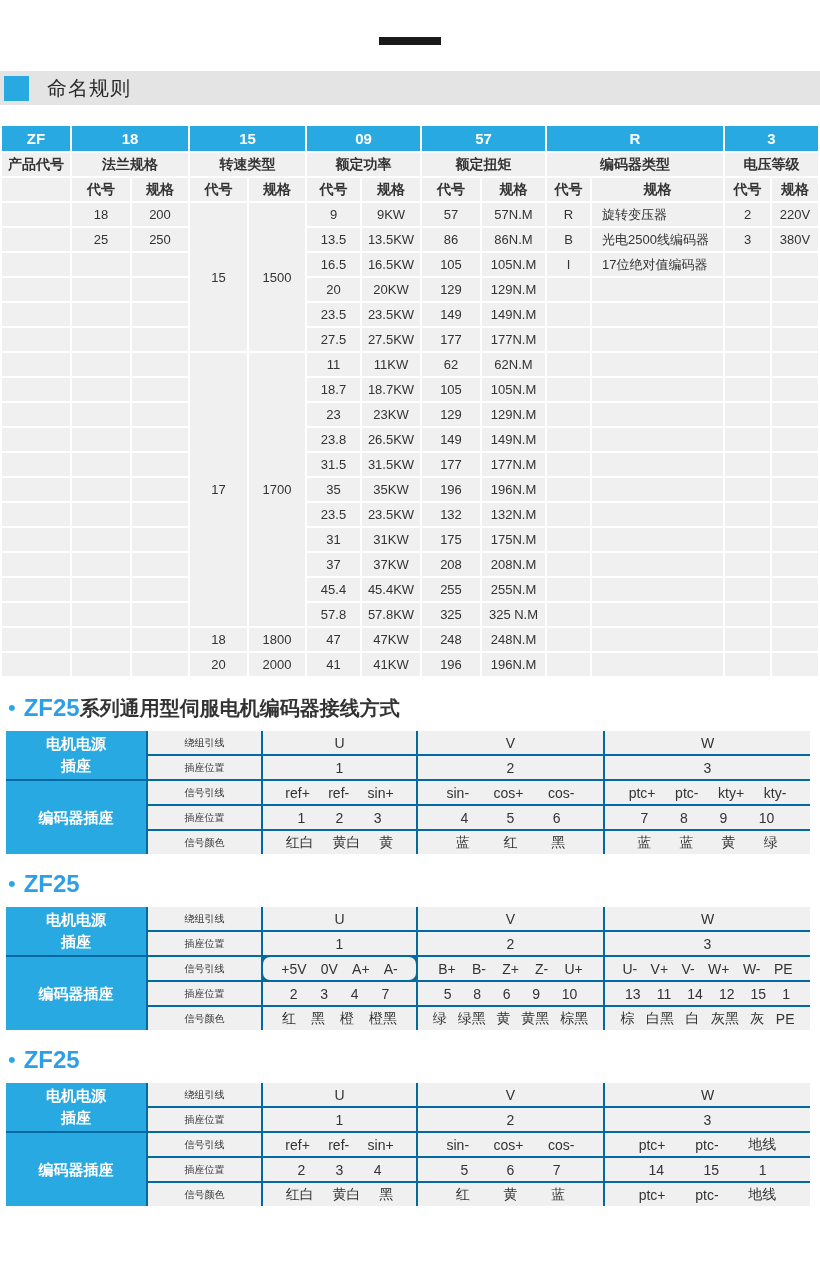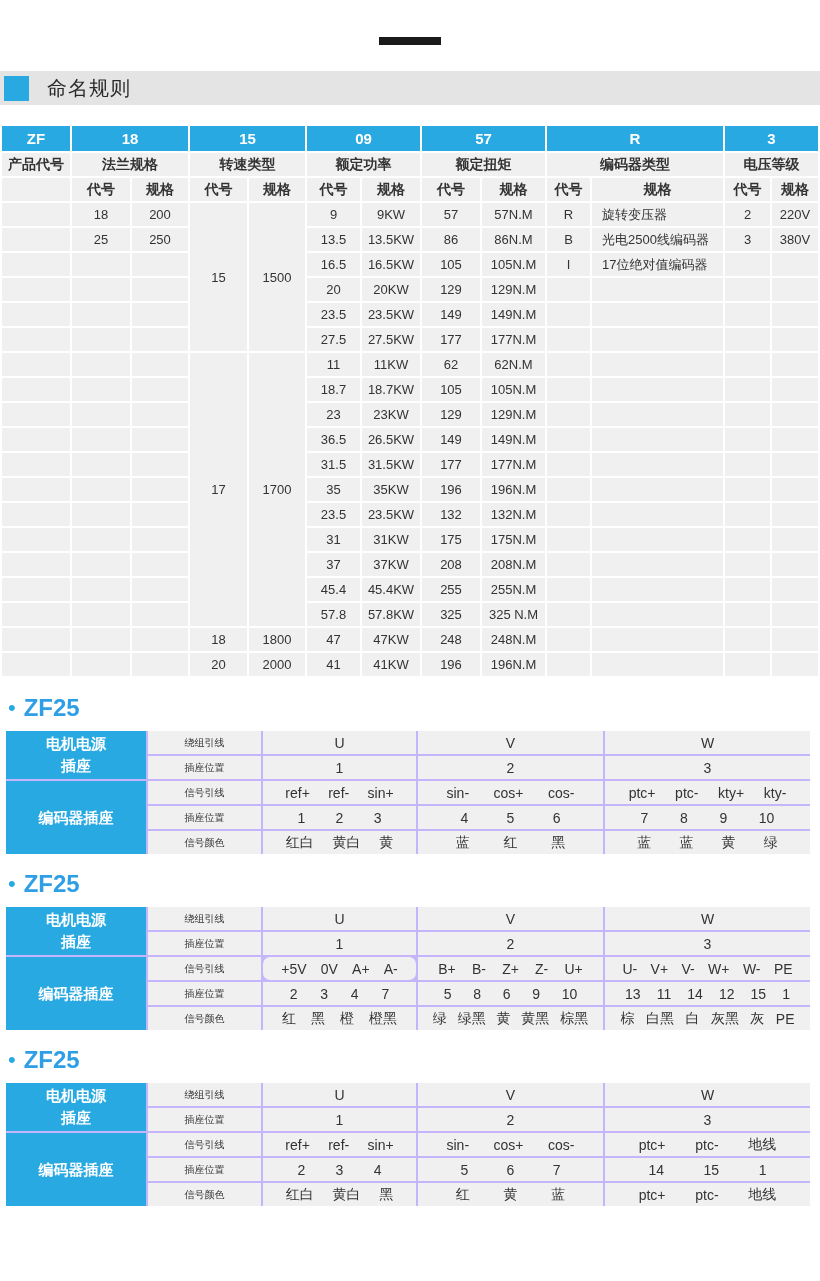--- a/index.html
+++ b/index.html
@@ -71,21 +71,21 @@
   .wtitle-hi { color: #2e9fe6; font-size: 24px; font-weight: bold; }
   .wtitle-rest { color: #333; font-size: 20px; font-weight: bold; }
 
   .wgrid {
     display: grid;
     grid-template-columns: 140px 113px 153px 185px 205px;
     grid-auto-rows: 23px;
     gap: 2px;
     width: 804px;
     margin-left: 6px;
-    background: #c4b5fd;
+    background: #0369a1;
   }
   .wcell {
     background: var(--cell);
     display: flex; align-items: center; justify-content: center;
     font-size: 14px; color: #333;
     overflow: hidden; white-space: nowrap;
   }
   .wlabel { font-size: 10px; }
   .wvals { justify-content: space-evenly; padding: 0 4px; }
   .wblue {
@@ -276,21 +276,21 @@
         <td>129N.M</td>
         <td></td>
         <td></td>
         <td></td>
         <td></td>
       </tr>
       <tr>
         <td></td>
         <td></td>
         <td></td>
-        <td>36.5</td>
+        <td>23.8</td>
         <td>26.5KW</td>
         <td>149</td>
         <td>149N.M</td>
         <td></td>
         <td></td>
         <td></td>
         <td></td>
       </tr>
       <tr>
         <td></td>
@@ -408,20 +408,118 @@
         <td>41KW</td>
         <td>196</td>
         <td>196N.M</td>
         <td></td>
         <td></td>
         <td></td>
         <td></td>
       </tr>
     </tbody>
 </table>
+
+<div>
+  <div class="wsection-title">
+    <span class="wbullet">•</span>
+    <span class="wtitle-hi">ZF25</span>
+    <span class="wtitle-rest">系列通用型伺服电机编码器接线方式</span>
+  </div>
+  <div class="wgrid">
+      <div class="wblue" style="grid-area: 1 / 1 / 3;">
+        <span style="display: block;">电机电源</span>
+        <span style="display: block;">插座</span>
+      </div>
+      <div class="wblue" style="grid-area: 3 / 1 / 6;">
+        <span>编码器插座</span>
+      </div>
+      <div class="wcell wlabel" style="grid-area: 1 / 2;">
+        <span>绕组引线</span>
+      </div>
+      <div class="wcell" style="grid-area: 1 / 3;">
+        <span>U</span>
+      </div>
+      <div class="wcell" style="grid-area: 1 / 4;">
+        <span>V</span>
+      </div>
+      <div class="wcell" style="grid-area: 1 / 5;">
+        <span>W</span>
+      </div>
+      <div class="wcell wlabel" style="grid-area: 2 / 2;">
+        <span>插座位置</span>
+      </div>
+      <div class="wcell" style="grid-area: 2 / 3;">
+        <span>1</span>
+      </div>
+      <div class="wcell" style="grid-area: 2 / 4;">
+        <span>2</span>
+      </div>
+      <div class="wcell" style="grid-area: 2 / 5;">
+        <span>3</span>
+      </div>
+      <div class="wcell wlabel" style="grid-area: 3 / 2;">
+        <span>信号引线</span>
+      </div>
+      <div class="wcell wvals" style="grid-area: 3 / 3;">
+        <span>ref+</span>
+        <span>ref-</span>
+        <span>sin+</span>
+      </div>
+      <div class="wcell wvals" style="grid-area: 3 / 4;">
+        <span>sin-</span>
+        <span>cos+</span>
+        <span>cos-</span>
+      </div>
+      <div class="wcell wvals" style="grid-area: 3 / 5;">
+        <span>ptc+</span>
+        <span>ptc-</span>
+        <span>kty+</span>
+        <span>kty-</span>
+      </div>
+      <div class="wcell wlabel" style="grid-area: 4 / 2;">
+        <span>插座位置</span>
+      </div>
+      <div class="wcell wvals" style="grid-area: 4 / 3;">
+        <span>1</span>
+        <span>2</span>
+        <span>3</span>
+      </div>
+      <div class="wcell wvals" style="grid-area: 4 / 4;">
+        <span>4</span>
+        <span>5</span>
+        <span>6</span>
+      </div>
+      <div class="wcell wvals" style="grid-area: 4 / 5;">
+        <span>7</span>
+        <span>8</span>
+        <span>9</span>
+        <span>10</span>
+      </div>
+      <div class="wcell wlabel" style="grid-area: 5 / 2;">
+        <span>信号颜色</span>
+      </div>
+      <div class="wcell wvals" style="grid-area: 5 / 3;">
+        <span>红白</span>
+        <span>黄白</span>
+        <span>黄</span>
+      </div>
+      <div class="wcell wvals" style="grid-area: 5 / 4;">
+        <span>蓝</span>
+        <span>红</span>
+        <span>黑</span>
+      </div>
+      <div class="wcell wvals" style="grid-area: 5 / 5;">
+        <span>蓝</span>
+        <span>蓝</span>
+        <span>黄</span>
+        <span>绿</span>
+      </div>
+    </div>
+</div>
 
 <div>
   <div class="wsection-title">
     <span class="wbullet">•</span>
     <span class="wtitle-hi">ZF25</span>
   </div>
   <div class="wgrid">
       <div class="wblue" style="grid-area: 1 / 1 / 3;">
         <span style="display: block;">电机电源</span>
         <span style="display: block;">插座</span>
@@ -449,73 +547,88 @@
       </div>
       <div class="wcell" style="grid-area: 2 / 4;">
         <span>2</span>
       </div>
       <div class="wcell" style="grid-area: 2 / 5;">
         <span>3</span>
       </div>
       <div class="wcell wlabel" style="grid-area: 3 / 2;">
         <span>信号引线</span>
       </div>
-      <div class="wcell wvals" style="grid-area: 3 / 3;">
-        <span>ref+</span>
-        <span>ref-</span>
-        <span>sin+</span>
+      <div class="wcell wvals" style="grid-area: 3 / 3; border-radius: 7px;">
+        <span>+5V</span>
+        <span>0V</span>
+        <span>A+</span>
+        <span>A-</span>
       </div>
       <div class="wcell wvals" style="grid-area: 3 / 4;">
-        <span>sin-</span>
-        <span>cos+</span>
-        <span>cos-</span>
+        <span>B+</span>
+        <span>B-</span>
+        <span>Z+</span>
+        <span>Z-</span>
+        <span>U+</span>
       </div>
       <div class="wcell wvals" style="grid-area: 3 / 5;">
-        <span>ptc+</span>
-        <span>ptc-</span>
-        <span>kty+</span>
-        <span>kty-</span>
+        <span>U-</span>
+        <span>V+</span>
+        <span>V-</span>
+        <span>W+</span>
+        <span>W-</span>
+        <span>PE</span>
       </div>
       <div class="wcell wlabel" style="grid-area: 4 / 2;">
         <span>插座位置</span>
       </div>
       <div class="wcell wvals" style="grid-area: 4 / 3;">
-        <span>1</span>
         <span>2</span>
         <span>3</span>
+        <span>4</span>
+        <span>7</span>
       </div>
       <div class="wcell wvals" style="grid-area: 4 / 4;">
-        <span>4</span>
         <span>5</span>
+        <span>8</span>
         <span>6</span>
-      </div>
-      <div class="wcell wvals" style="grid-area: 4 / 5;">
-        <span>7</span>
-        <span>8</span>
         <span>9</span>
         <span>10</span>
       </div>
+      <div class="wcell wvals" style="grid-area: 4 / 5;">
+        <span>13</span>
+        <span>11</span>
+        <span>14</span>
+        <span>12</span>
+        <span>15</span>
+        <span>1</span>
+      </div>
       <div class="wcell wlabel" style="grid-area: 5 / 2;">
         <span>信号颜色</span>
       </div>
       <div class="wcell wvals" style="grid-area: 5 / 3;">
-        <span>红白</span>
-        <span>黄白</span>
-        <span>黄</span>
-      </div>
-      <div class="wcell wvals" style="grid-area: 5 / 4;">
-        <span>蓝</span>
         <span>红</span>
         <span>黑</span>
+        <span>橙</span>
+        <span>橙黑</span>
+      </div>
+      <div class="wcell wvals" style="grid-area: 5 / 4;">
+        <span>绿</span>
+        <span>绿黑</span>
+        <span>黄</span>
+        <span>黄黑</span>
+        <span>棕黑</span>
       </div>
       <div class="wcell wvals" style="grid-area: 5 / 5;">
-        <span>蓝</span>
-        <span>蓝</span>
-        <span>黄</span>
-        <span>绿</span>
+        <span>棕</span>
+        <span>白黑</span>
+        <span>白</span>
+        <span>灰黑</span>
+        <span>灰</span>
+        <span>PE</span>
       </div>
     </div>
 </div>
 
 <div>
   <div class="wsection-title">
     <span class="wbullet">•</span>
     <span class="wtitle-hi">ZF25</span>
   </div>
   <div class="wgrid">
@@ -546,154 +659,42 @@
       </div>
       <div class="wcell" style="grid-area: 2 / 4;">
         <span>2</span>
       </div>
       <div class="wcell" style="grid-area: 2 / 5;">
         <span>3</span>
       </div>
       <div class="wcell wlabel" style="grid-area: 3 / 2;">
         <span>信号引线</span>
       </div>
-      <div class="wcell wvals" style="grid-area: 3 / 3; border-radius: 7px;">
-        <span>+5V</span>
-        <span>0V</span>
-        <span>A+</span>
-        <span>A-</span>
+      <div class="wcell wvals" style="grid-area: 3 / 3;">
+        <span>ref+</span>
+        <span>ref-</span>
+        <span>sin+</span>
       </div>
       <div class="wcell wvals" style="grid-area: 3 / 4;">
-        <span>B+</span>
-        <span>B-</span>
-        <span>Z+</span>
-        <span>Z-</span>
-        <span>U+</span>
+        <span>sin-</span>
+        <span>cos+</span>
+        <span>cos-</span>
       </div>
       <div class="wcell wvals" style="grid-area: 3 / 5;">
-        <span>U-</span>
-        <span>V+</span>
-        <span>V-</span>
-        <span>W+</span>
-        <span>W-</span>
-        <span>PE</span>
+        <span>ptc+</span>
+        <span>ptc-</span>
+        <span>地线</span>
       </div>
       <div class="wcell wlabel" style="grid-area: 4 / 2;">
         <span>插座位置</span>
       </div>
       <div class="wcell wvals" style="grid-area: 4 / 3;">
         <span>2</span>
         <span>3</span>
         <span>4</span>
-        <span>7</span>
-      </div>
-      <div class="wcell wvals" style="grid-area: 4 / 4;">
-        <span>5</span>
-        <span>8</span>
-        <span>6</span>
-        <span>9</span>
-        <span>10</span>
-      </div>
-      <div class="wcell wvals" style="grid-area: 4 / 5;">
-        <span>13</span>
-        <span>11</span>
-        <span>14</span>
-        <span>12</span>
-        <span>15</span>
-        <span>1</span>
-      </div>
-      <div class="wcell wlabel" style="grid-area: 5 / 2;">
-        <span>信号颜色</span>
-      </div>
-      <div class="wcell wvals" style="grid-area: 5 / 3;">
-        <span>红</span>
-        <span>黑</span>
-        <span>橙</span>
-        <span>橙黑</span>
-      </div>
-      <div class="wcell wvals" style="grid-area: 5 / 4;">
-        <span>绿</span>
-        <span>绿黑</span>
-        <span>黄</span>
-        <span>黄黑</span>
-        <span>棕黑</span>
-      </div>
-      <div class="wcell wvals" style="grid-area: 5 / 5;">
-        <span>棕</span>
-        <span>白黑</span>
-        <span>白</span>
-        <span>灰黑</span>
-        <span>灰</span>
-        <span>PE</span>
-      </div>
-    </div>
-</div>
-
-<div>
-  <div class="wsection-title">
-    <span class="wbullet">•</span>
-    <span class="wtitle-hi">ZF25</span>
-  </div>
-  <div class="wgrid">
-      <div class="wblue" style="grid-area: 1 / 1 / 3;">
-        <span style="display: block;">电机电源</span>
-        <span style="display: block;">插座</span>
-      </div>
-      <div class="wblue" style="grid-area: 3 / 1 / 6;">
-        <span>编码器插座</span>
-      </div>
-      <div class="wcell wlabel" style="grid-area: 1 / 2;">
-        <span>绕组引线</span>
-      </div>
-      <div class="wcell" style="grid-area: 1 / 3;">
-        <span>U</span>
-      </div>
-      <div class="wcell" style="grid-area: 1 / 4;">
-        <span>V</span>
-      </div>
-      <div class="wcell" style="grid-area: 1 / 5;">
-        <span>W</span>
-      </div>
-      <div class="wcell wlabel" style="grid-area: 2 / 2;">
-        <span>插座位置</span>
-      </div>
-      <div class="wcell" style="grid-area: 2 / 3;">
-        <span>1</span>
-      </div>
-      <div class="wcell" style="grid-area: 2 / 4;">
-        <span>2</span>
-      </div>
-      <div class="wcell" style="grid-area: 2 / 5;">
-        <span>3</span>
-      </div>
-      <div class="wcell wlabel" style="grid-area: 3 / 2;">
-        <span>信号引线</span>
-      </div>
-      <div class="wcell wvals" style="grid-area: 3 / 3;">
-        <span>ref+</span>
-        <span>ref-</span>
-        <span>sin+</span>
-      </div>
-      <div class="wcell wvals" style="grid-area: 3 / 4;">
-        <span>sin-</span>
-        <span>cos+</span>
-        <span>cos-</span>
-      </div>
-      <div class="wcell wvals" style="grid-area: 3 / 5;">
-        <span>ptc+</span>
-        <span>ptc-</span>
-        <span>地线</span>
-      </div>
-      <div class="wcell wlabel" style="grid-area: 4 / 2;">
-        <span>插座位置</span>
-      </div>
-      <div class="wcell wvals" style="grid-area: 4 / 3;">
-        <span>2</span>
-        <span>3</span>
-        <span>4</span>
       </div>
       <div class="wcell wvals" style="grid-area: 4 / 4;">
         <span>5</span>
         <span>6</span>
         <span>7</span>
       </div>
       <div class="wcell wvals" style="grid-area: 4 / 5;">
         <span>14</span>
         <span>15</span>
         <span>1</span>

